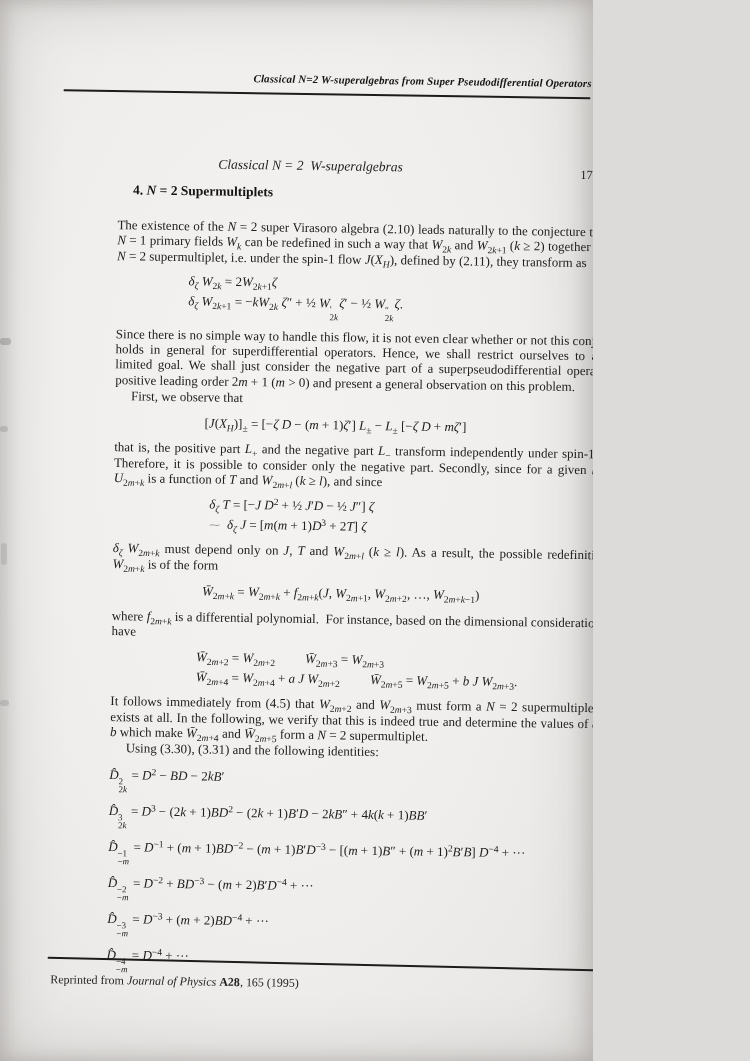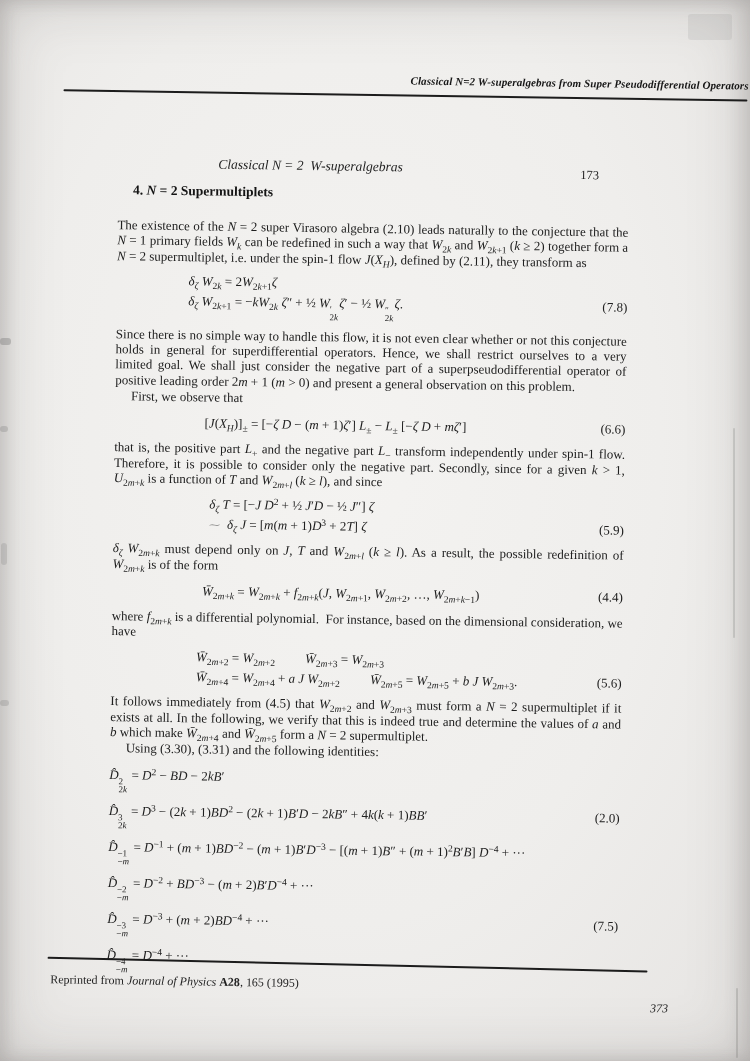--- a/index.html
+++ b/index.html
@@ -1,16 +1,16 @@
 <!DOCTYPE html>
 <html><head>
 <meta charset="utf-8">
 <style>
   html,body{margin:0;padding:0;background:#dddbd9;}
-  .page{position:relative;width:750px;height:1061px;overflow:hidden;
+  .page{position:relative;width:593px;height:1061px;overflow:hidden;
         background:radial-gradient(ellipse at 46% 42%, #f4f3f1 0%, #efeeec 55%, #e6e4e2 100%);
         color:#1e1e1e;font-family:"Liberation Serif","DejaVu Serif",serif;}
   .page::before{content:"";position:absolute;inset:0;pointer-events:none;
         box-shadow:inset 0 0 60px rgba(90,88,85,.25), inset -8px 0 18px rgba(110,108,105,.18), inset 8px 0 14px rgba(110,108,105,.14);}
   .rot{position:absolute;inset:0;transform:rotate(0.85deg);transform-origin:375px 530px;}
   .running-head{position:absolute;top:74px;right:8px;font-size:11px;font-weight:bold;font-style:italic;color:#161616;letter-spacing:.1px;}
   .head-rule{position:absolute;left:57px;right:9px;top:94px;height:2px;background:#1c1c1c;border-radius:1px;}
   .inner-title{position:absolute;left:213px;top:159px;font-style:italic;font-size:13.5px;color:#222;}
   .pn-top{position:absolute;left:575px;top:165px;font-size:12.5px;color:#222;}
   .sec-head{position:absolute;left:128px;top:186px;font-weight:bold;font-size:13.5px;color:#141414;}

